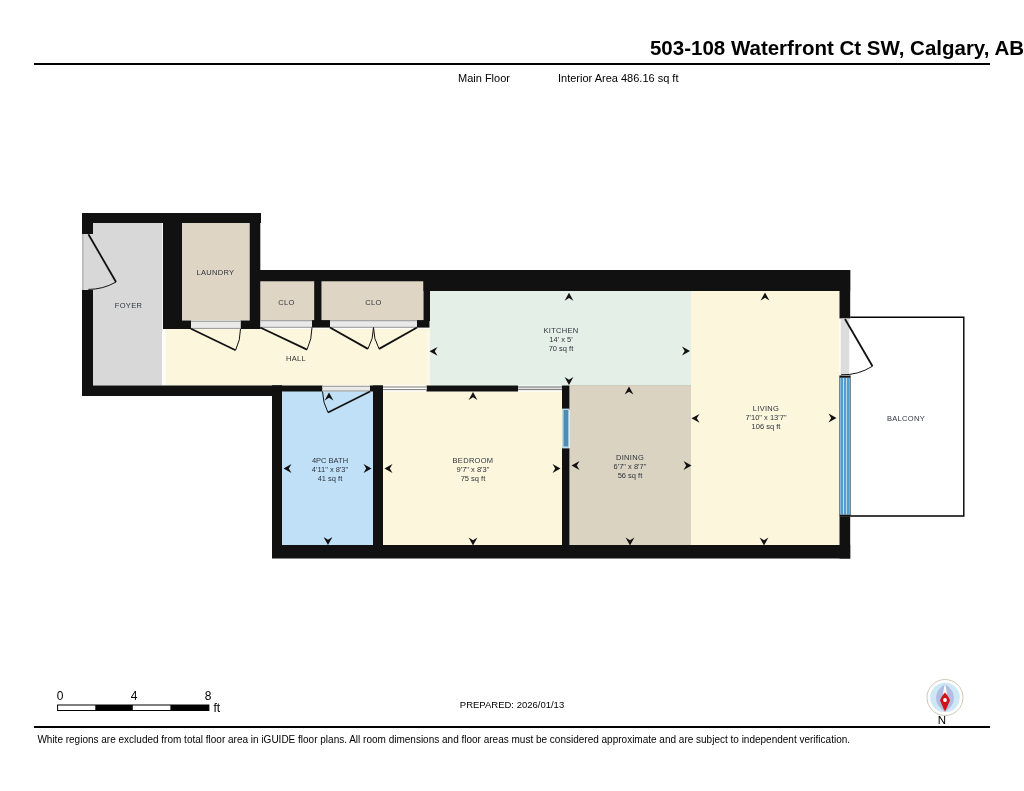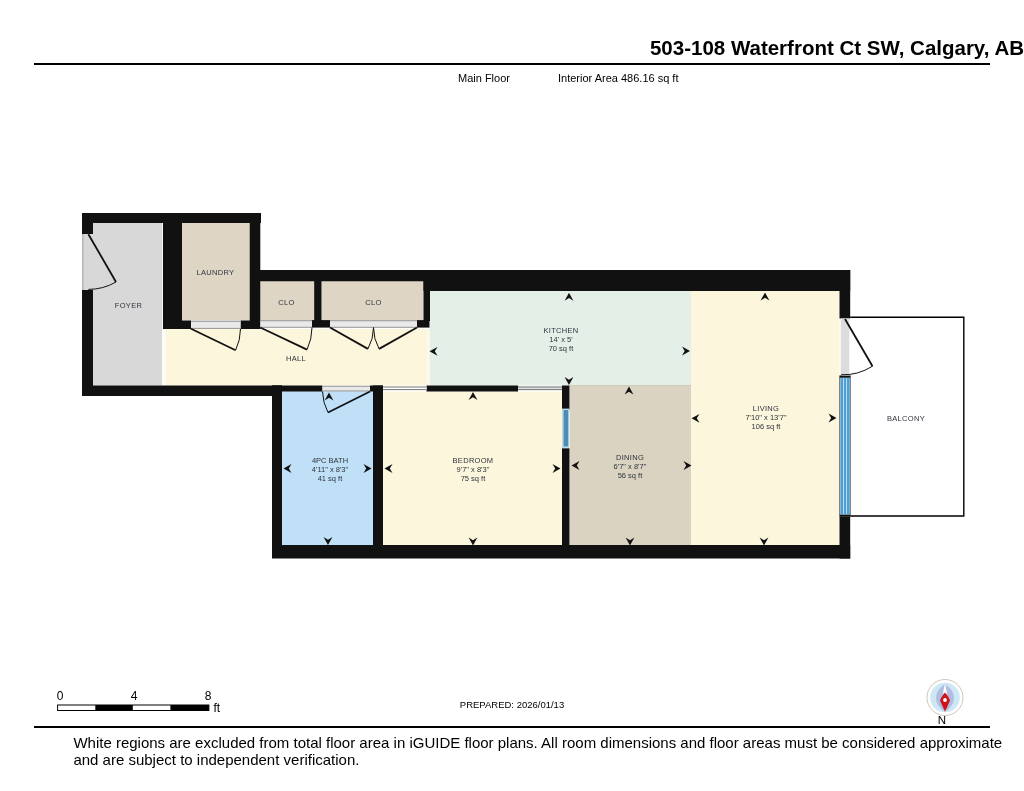--- a/index.html
+++ b/index.html
@@ -269,13 +269,13 @@
     <path d="M 945,683.5 Q 941.3,697 945,711.5 Q 948.7,697 945,683.5 Z" fill="#ffffff"></path>
     <path d="M 945,692.5 Q 949.3,697.5 950,700.5 L 945,711.8 L 940,700.5 Q 940.7,697.5 945,692.5 Z" fill="#d01317"></path>
     <circle cx="945" cy="700" r="1.9" fill="#ffffff"></circle>
   </g>
 
   <text x="942" y="724" text-anchor="middle" font-size="11.5px" fill="#000">N</text>
 </svg>
 
 <div class="abs" style="left:34px;top:725.5px;width:956px;height:2.3px;background:#000;"></div>
 
-<div class="abs" style="left:37.4px;top:734px;font-size:15px;color:#000;margin-left:36px;">White regions are excluded from total floor area in iGUIDE floor plans. All room dimensions and floor areas must be considered approximate and are subject to independent verification.</div>
+<div class="abs" style="left:37.4px;top:734px;font-size:10px;color:#000;">White regions are excluded from total floor area in iGUIDE floor plans. All room dimensions and floor areas must be considered approximate and are subject to independent verification.</div>
 
 </body></html>

